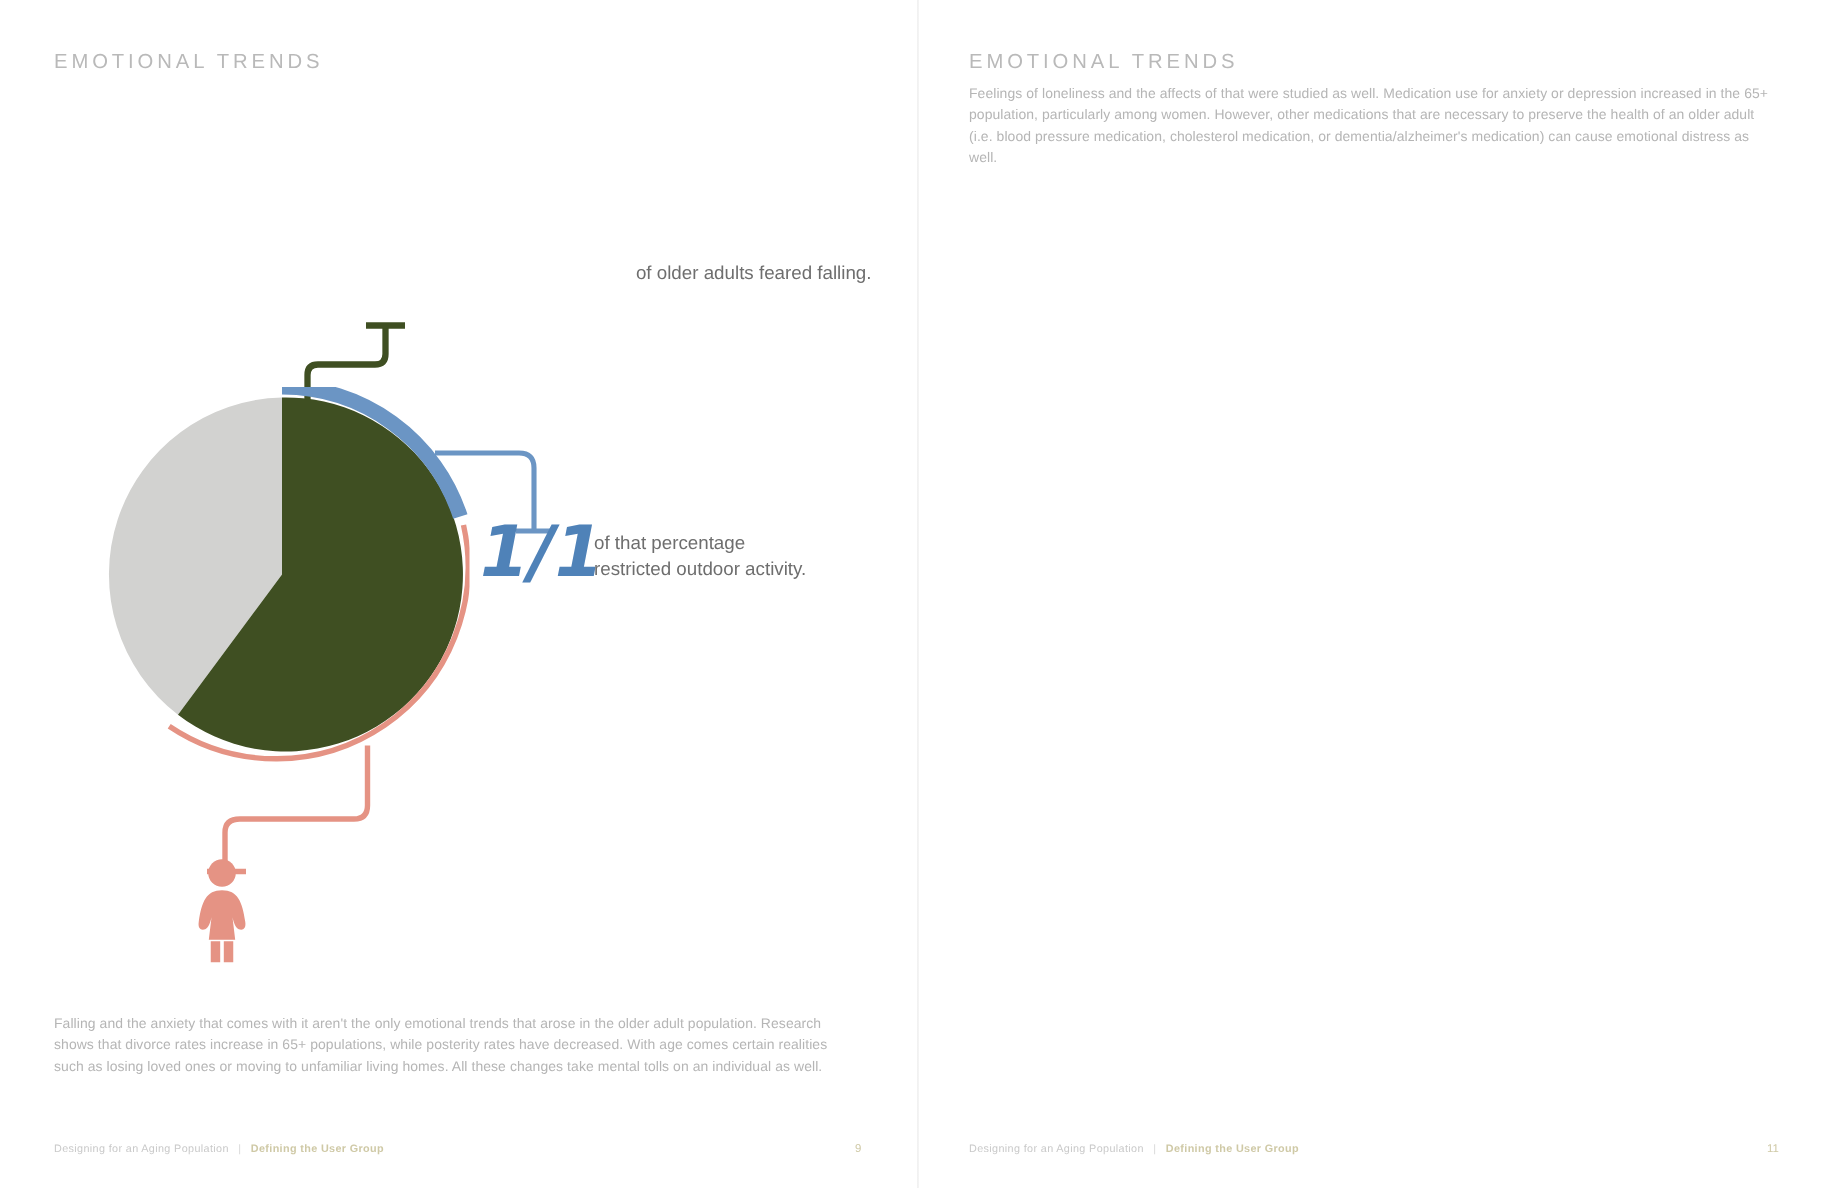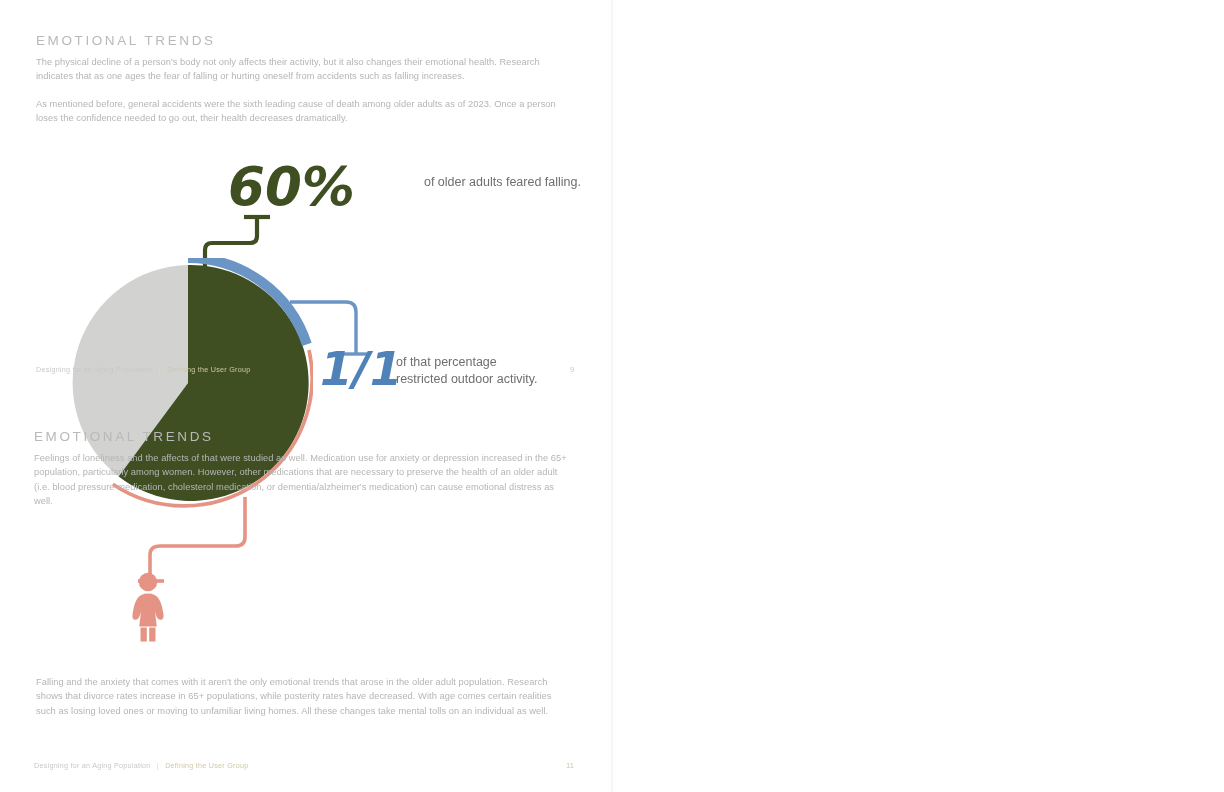--- a/index.html
+++ b/index.html
@@ -4,21 +4,21 @@
 <title>Emotional Trends Spread</title>
 <style>
   html,body{margin:0;padding:0;}
   body{
     width:1224px;height:792px;
     background:#ffffff;
     font-family:"Liberation Sans", sans-serif;
     overflow:hidden;
     position:relative;
   }
-  .spread{position:absolute;inset:0;display:flex;flex-direction:column;}
+  .spread{position:absolute;inset:0;display:flex;}
   .page{position:relative;width:612px;height:792px;box-sizing:border-box;}
   .gutter{
     position:absolute;left:611px;top:0;width:2px;height:792px;
     background:linear-gradient(to right,#ffffff,#f2f2f2,#e9e9e9,#f6f6f6,#ffffff);
     opacity:.85;
   }
 
   
   .sec-title{
     position:absolute;
@@ -33,21 +33,21 @@
     line-height:1.55;
     color:#b5b5b5;
     letter-spacing:.05px;
   }
   .footer{
     position:absolute;bottom:22px;
     font-size:7.2px;color:#c9c9c9;letter-spacing:.25px;
     white-space:nowrap;
   }
   .footer .sep{color:#d8d8d8;margin:0 4px;}
-  .footer .sub{color:#cfc9a6;}
+  .footer .sub{color:#cfc9a6;font-weight:bold;}
   .pageno{position:absolute;bottom:22px;font-size:7.6px;color:#cfc9a6;}
 
   
   .stat-num{
     position:absolute;
     font-family:"DejaVu Sans","Liberation Sans",sans-serif;
     font-weight:700;font-style:italic;
     line-height:1;
     white-space:nowrap;
   }
@@ -68,30 +68,27 @@
 </style>
 </head>
 <body>
 
 <div class="spread">
 
   <div class="page">
 
     <div class="sec-title" style="left:36px;top:33px;">EMOTIONAL TRENDS</div>
 
-    <div class="body-copy" style="left:36px;top:55px;width:536px;">The physical decline of a person's body not only affects their activity, but it also changes their emotional health. Research indicates that as one ages the fear of falling or hurting oneself from accidents such as falling increases.</div>
 
-    <div class="body-copy" style="left:36px;top:97px;width:536px;">As mentioned before, general accidents were the sixth leading cause of death among older adults as of 2023. Once a person loses the confidence needed to go out, their health decreases dramatically.</div>
 
     <svg class="conn" style="left:180px;top:205px;width:110px;height:100px;" viewBox="0 0 110 100">
       <path d="M 25 95 L 25 45 Q 25 38 32 38 L 70 38 Q 77 38 77 31 L 77 12" fill="none" stroke="#3f4f22" stroke-width="4.2" stroke-linecap="butt"></path>
       <line x1="64" y1="12" x2="90" y2="12" stroke="#3f4f22" stroke-width="4.2"></line>
     </svg>
 
-    <div class="stat-num" style="left:228px;top:160px;font-size:53px;color:#3f4f22;">60%</div>
 
     <div class="stat-note" style="left:351px;top:174px;width:230px;text-align:right;">of older adults feared falling.</div>
 
     <div id="pie-wrap">
       <svg viewBox="0 0 250 250" width="250" height="250">
 
         <path d="M 125 125 L 125 7 A 118 118 0 0 0 55.65 218.47 Z" fill="#d2d2d0"></path>
 
         <path d="M 125 125 L 125 7 A 118 118 0 1 1 55.65 218.47 Z" fill="#3f4f22"></path>
 

